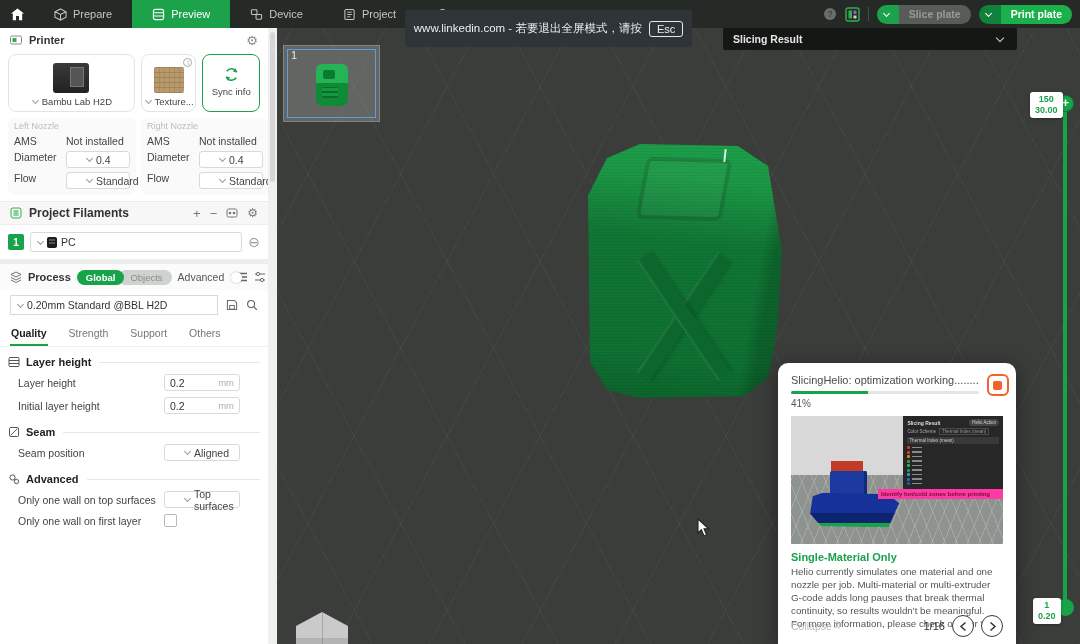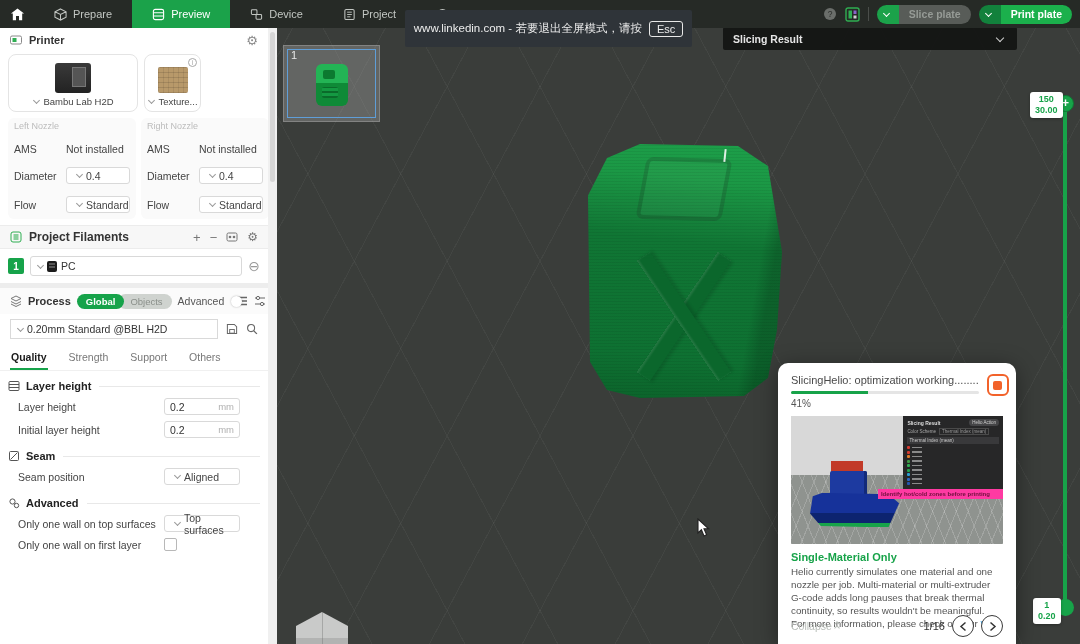--- a/index.html
+++ b/index.html
@@ -106,24 +106,24 @@
   .printer-img::after { content:""; position:absolute; right:5px; top:4px; width:12px; height:18px; background:#555; border:1px solid #777; }
   .plate-img { width:30px; height:26px; background:#b2placeholder; background:#b8996a;
     background-image:repeating-linear-gradient(0deg,rgba(0,0,0,0.12) 0 1px,transparent 1px 5px),repeating-linear-gradient(90deg,rgba(0,0,0,0.08) 0 1px,transparent 1px 5px);
     border-radius:2px; margin-bottom:3px; }
   .info-dot { position:absolute; right:3px; top:3px; width:9px; height:9px; border:1px solid #a8a8a8; border-radius:50%;
     color:#a8a8a8; font-size:7px; line-height:8px; text-align:center; }
 
   .nozzles { display:flex; gap:5px; padding:0 8px; }
   .noz-col { flex:1; background:#fafafa; border-radius:6px; padding:3px 6px 6px 6px; }
   .noz-title { font-size:9px; color:#bcbcbc; margin-bottom:4px; }
-  .noz-row { display:flex; align-items:center; margin-top:12px; font-size:10.5px; color:#444; }
+  .noz-row { display:flex; align-items:flex-start; margin-top:4px; font-size:10.5px; color:#444; }
   .noz-row .nlabel { width:52px; }
   .sel { display:flex; align-items:center; border:1px solid #d9d9d9; border-radius:3px; background:#fff;
-    height:17px; font-size:10.5px; color:#444; padding:0 8px; }
+    height:17px; font-size:10.5px; color:#444; padding:0 18px; }
   .noz-row .sel { width:64px; }
   .ams-val { font-size:10.5px; color:#444; }
 
   .subsec-head { display:flex; align-items:center; gap:7px; height:24px; padding:0 10px; background:#f7f7f7;
     border-top:1px solid #ececec; border-bottom:1px solid #ececec; margin-top:6px; }
   .subsec-head .title { font-size:12px; font-weight:bold; color:#333; flex:1; }
   .head-actions { display:flex; align-items:center; gap:9px; color:#777; font-size:13px; }
 
   .fil-row { display:flex; align-items:center; gap:6px; padding:7px 8px; }
   .slot-badge { width:16px; height:16px; background:#16a34a; color:#fff; font-size:10px; font-weight:bold;
@@ -357,20 +357,29 @@
           </div>
       </div>
       <div class="card plate-card">
         <div class="info-dot">i</div>
         <div class="plate-img"></div>
         <div class="clabel">
             <span class="chev"></span>
             <span>Texture...</span>
           </div>
       </div>
+      <div class="card sync-card">
+        <svg width="17" height="17" viewBox="0 0 18 18">
+            <path d="M14.5 6.5 A6 6 0 0 0 4 5.5" fill="none" stroke="#1ba24a" stroke-width="1.7"></path>
+            <path d="M3.5 11.5 A6 6 0 0 0 14 12.5" fill="none" stroke="#1ba24a" stroke-width="1.7"></path>
+            <path d="M13 2.5 L14.8 6.8 L10.5 6.2 Z" fill="#1ba24a"></path>
+            <path d="M5 15.5 L3.2 11.2 L7.5 11.8 Z" fill="#1ba24a"></path>
+          </svg>
+        <div class="clabel">Sync info</div>
+      </div>
     </div>
 
     <div class="nozzles">
       <div class="noz-col">
         <div class="noz-title">Left Nozzle</div>
         <div class="noz-row">
           <span class="nlabel">AMS</span>
           <span class="ams-val">Not installed</span>
         </div>
         <div class="noz-row">

